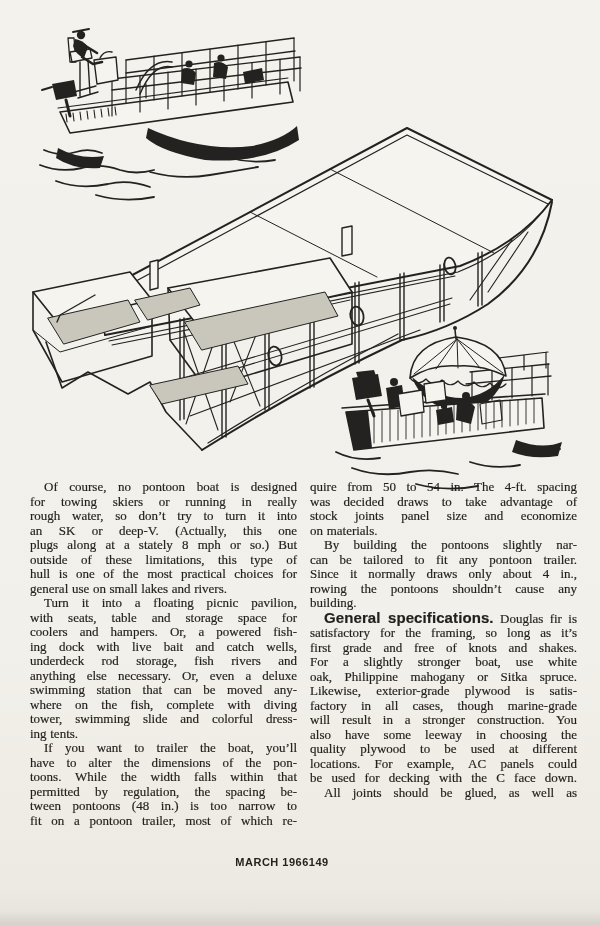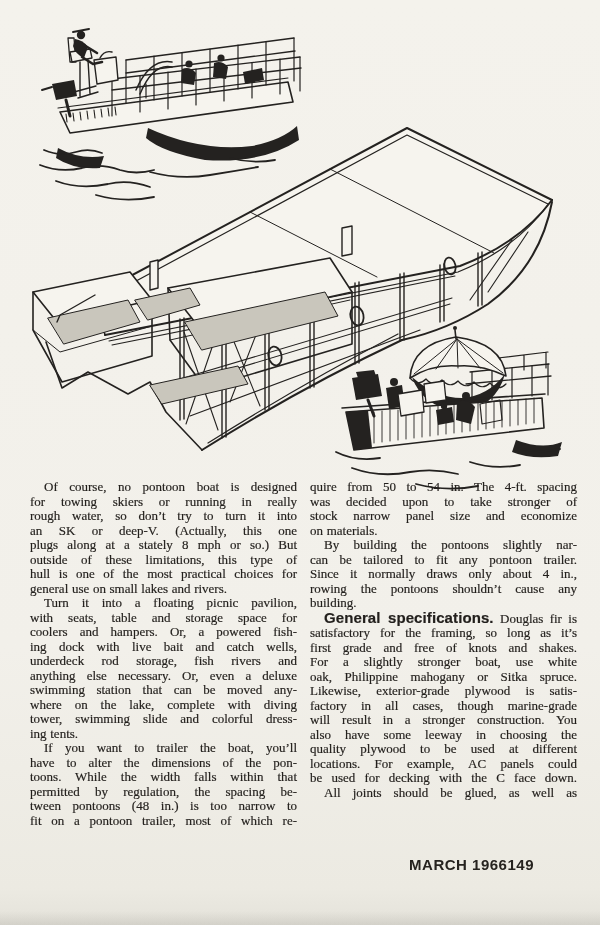--- a/index.html
+++ b/index.html
@@ -11,22 +11,22 @@
   .art{position:absolute;top:0;left:0;}
   .article{position:absolute;top:480px;left:30px;width:547px;display:flex;gap:13px;
     -webkit-text-stroke:0.18px #221f1c;}
   .col{width:267px;}
   .para{margin:0;}
   .line{font-size:13px;line-height:14.5px;text-align:justify;text-align-last:justify;
     white-space:normal;word-spacing:0.4px;}
   .line.last{text-align-last:left;}
   .line.first{text-indent:14px;}
   .lead-bold{font-family:"Liberation Sans",sans-serif;font-weight:700;font-size:15px;letter-spacing:0.1px;}
-  .footer{position:absolute;top:856px;left:30px;right:66px;display:flex;justify-content:flex-end;
-    font-family:"Liberation Sans",sans-serif;font-weight:700;font-size:15px;letter-spacing:0.5px;color:#26231f;}
+  .footer{position:absolute;top:856px;left:30px;right:66px;display:flex;justify-content:center;
+    font-family:"Liberation Sans",sans-serif;font-weight:700;font-size:11px;letter-spacing:0.5px;color:#26231f;}
   .shade{position:absolute;left:0;right:0;bottom:0;height:14px;
     background:linear-gradient(180deg,rgba(0,0,0,0) 0%,rgba(60,58,50,0.10) 100%);}
 </style>
 </head>
 <body>
 
 <div class="page">
 
   <svg class="art" width="600" height="505" viewBox="0 0 600 505">
     <g stroke="#242220" fill="none" stroke-linecap="round" stroke-linejoin="round">
@@ -181,38 +181,38 @@
           <div class="line last">general use on small lakes and rivers.</div>
         </div>
         <div class="para">
           <div class="line first">Turn it into a floating picnic pavilion,</div>
           <div class="line">with seats, table and storage space for</div>
           <div class="line">coolers and hampers. Or, a powered fish-</div>
           <div class="line">ing dock with live bait and catch wells,</div>
           <div class="line">underdeck rod storage, fish rivers and</div>
           <div class="line">anything else necessary. Or, even a deluxe</div>
           <div class="line">swimming station that can be moved any-</div>
-          <div class="line">where on the lake, complete with diving</div>
+          <div class="line">where on the fish, complete with diving</div>
           <div class="line">tower, swimming slide and colorful dress-</div>
           <div class="line last">ing tents.</div>
         </div>
         <div class="para">
           <div class="line first">If you want to trailer the boat, you’ll</div>
           <div class="line">have to alter the dimensions of the pon-</div>
           <div class="line">toons. While the width falls within that</div>
           <div class="line">permitted by regulation, the spacing be-</div>
           <div class="line">tween pontoons (48 in.) is too narrow to</div>
           <div class="line">fit on a pontoon trailer, most of which re-</div>
         </div>
       </div>
     <div class="col">
         <div class="para">
           <div class="line">quire from 50 to 54 in. The 4-ft. spacing</div>
-          <div class="line">was decided upon to take stronger of</div>
-          <div class="line">stock narrow panel size and economize</div>
+          <div class="line">was decided draws to take advantage of</div>
+          <div class="line">stock joints panel size and economize</div>
           <div class="line last">on materials.</div>
         </div>
         <div class="para">
           <div class="line first">By building the pontoons slightly nar-</div>
           <div class="line">can be tailored to fit any pontoon trailer.</div>
           <div class="line">Since it normally draws only about 4 in.,</div>
           <div class="line">rowing the pontoons shouldn’t cause any</div>
           <div class="line last">building.</div>
         </div>
         <div class="para">

